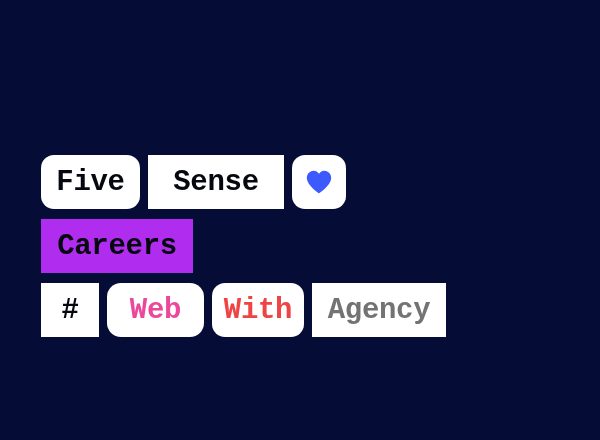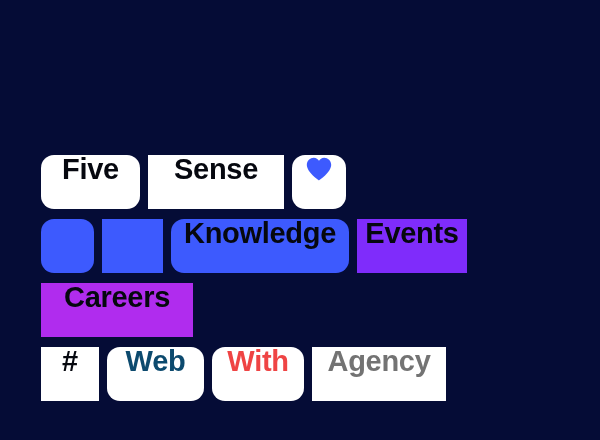--- a/index.html
+++ b/index.html
@@ -30,25 +30,26 @@
   }
   .tag-row {
     display: flex;
     flex-direction: row;
     align-items: stretch;
     gap: 8px;
     height: 54px;
   }
   .tag {
     display: flex;
+    align-items: center;
     justify-content: center;
     height: 54px;
     box-sizing: border-box;
     padding: 0 20px;
-    font-family: Liberation Sans, sans-serif;
+    font-family: Liberation Mono, monospace;
     font-size: 29px;
     font-weight: bold;
     letter-spacing: -0.3px;
     line-height: 1;
     white-space: nowrap;
     color: #06080f;
     background: #ffffff;
     border-radius: 0px;
     user-select: none;
   }
@@ -82,39 +83,29 @@
         <div class="tag square" style="background: rgb(255, 255, 255); color: rgb(6, 8, 15); width: 136px;">
           <span>Sense</span>
         </div>
         <div class="tag rounded icon-tag" style="background: rgb(255, 255, 255); color: rgb(61, 90, 254); width: 54px;">
           <svg class="heart-icon" viewBox="0 0 32 30">
             <path d="M16 29 C16 29 1 19.2 1 9.8 C1 4.6 5.1 1 9.6 1 C12.6 1 14.9 2.6 16 4.9 C17.1 2.6 19.4 1 22.4 1 C26.9 1 31 4.6 31 9.8 C31 19.2 16 29 16 29 Z" fill="#3d5afe"></path>
           </svg>
         </div>
       </div>
       <div class="tag-row">
-        <div class="tag rounded blank" style="background: rgb(61, 90, 254); color: rgb(6, 8, 15); width: 53px;"></div>
-        <div class="tag square blank" style="background: rgb(61, 90, 254); color: rgb(6, 8, 15); width: 61px;"></div>
-        <div class="tag rounded" style="background: rgb(61, 90, 254); color: rgb(6, 8, 15); width: 178px;">
-          <span>Knowledge</span>
-        </div>
-        <div class="tag square" style="background: rgb(127, 44, 251); color: rgb(6, 8, 15); width: 110px;">
-          <span>Events</span>
-        </div>
-      </div>
-      <div class="tag-row">
         <div class="tag square" style="background: rgb(176, 44, 238); color: rgb(6, 8, 15); width: 152px;">
           <span>Careers</span>
         </div>
       </div>
       <div class="tag-row">
         <div class="tag square" style="background: rgb(255, 255, 255); color: rgb(6, 8, 15); width: 58px;">
           <span>#</span>
         </div>
-        <div class="tag rounded" style="background: rgb(255, 255, 255); color: #0c4a6e; width: 97px;">
+        <div class="tag rounded" style="background: rgb(255, 255, 255); color: #ec4899; width: 97px; border-radius: 14px;">
           <span>Web</span>
         </div>
         <div class="tag rounded" style="background: rgb(255, 255, 255); color: #ef4444; width: 92px;">
           <span>With</span>
         </div>
         <div class="tag square" style="background: rgb(255, 255, 255); color: #737373; width: 134px;">
           <span>Agency</span>
         </div>
       </div>
     </div>

